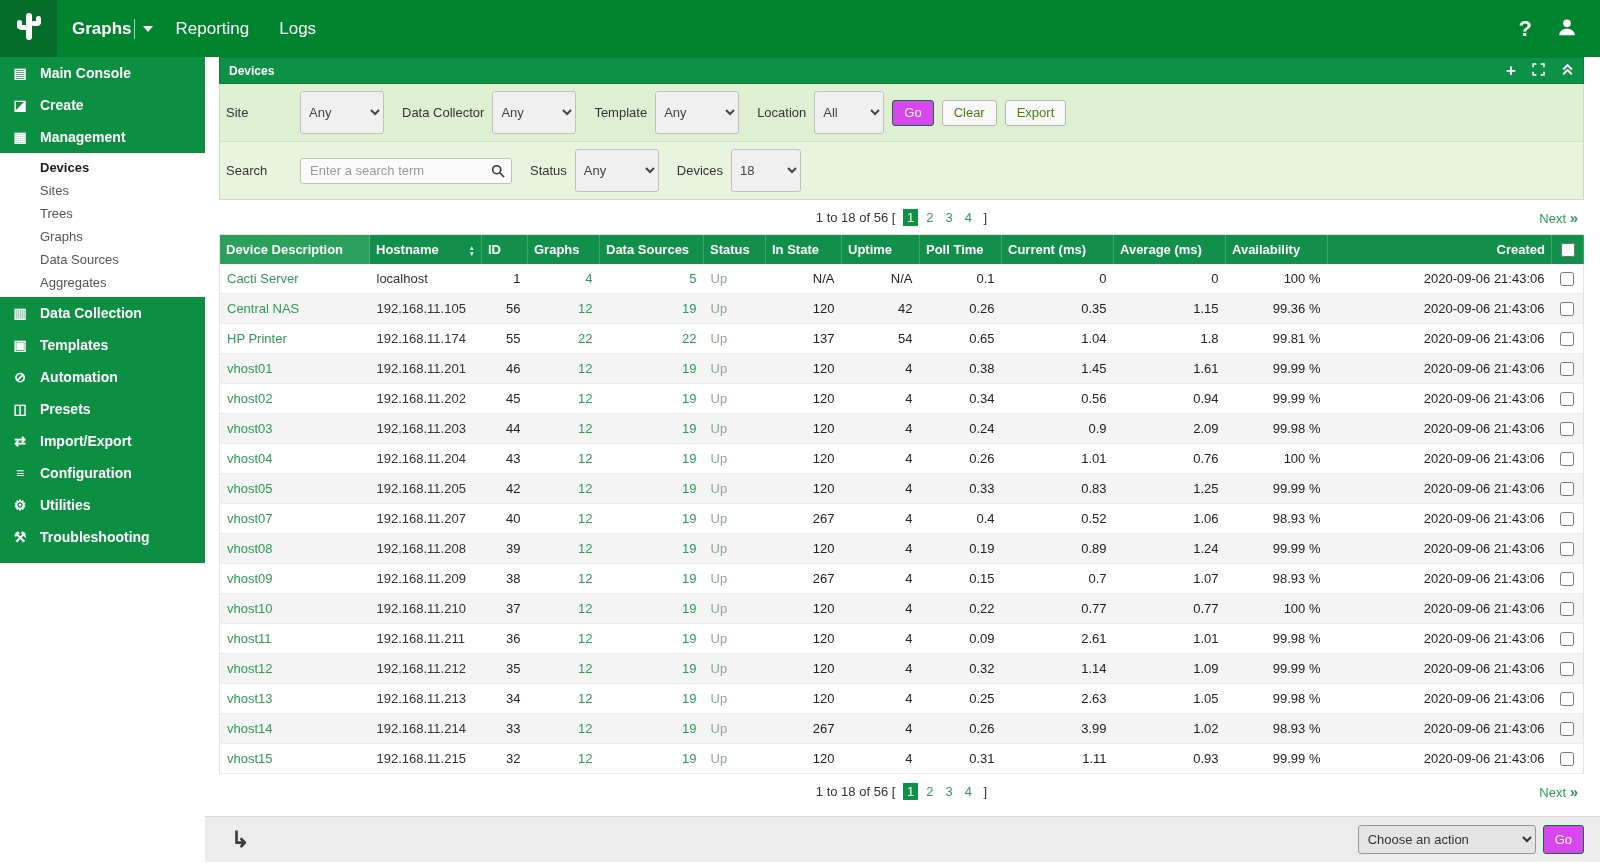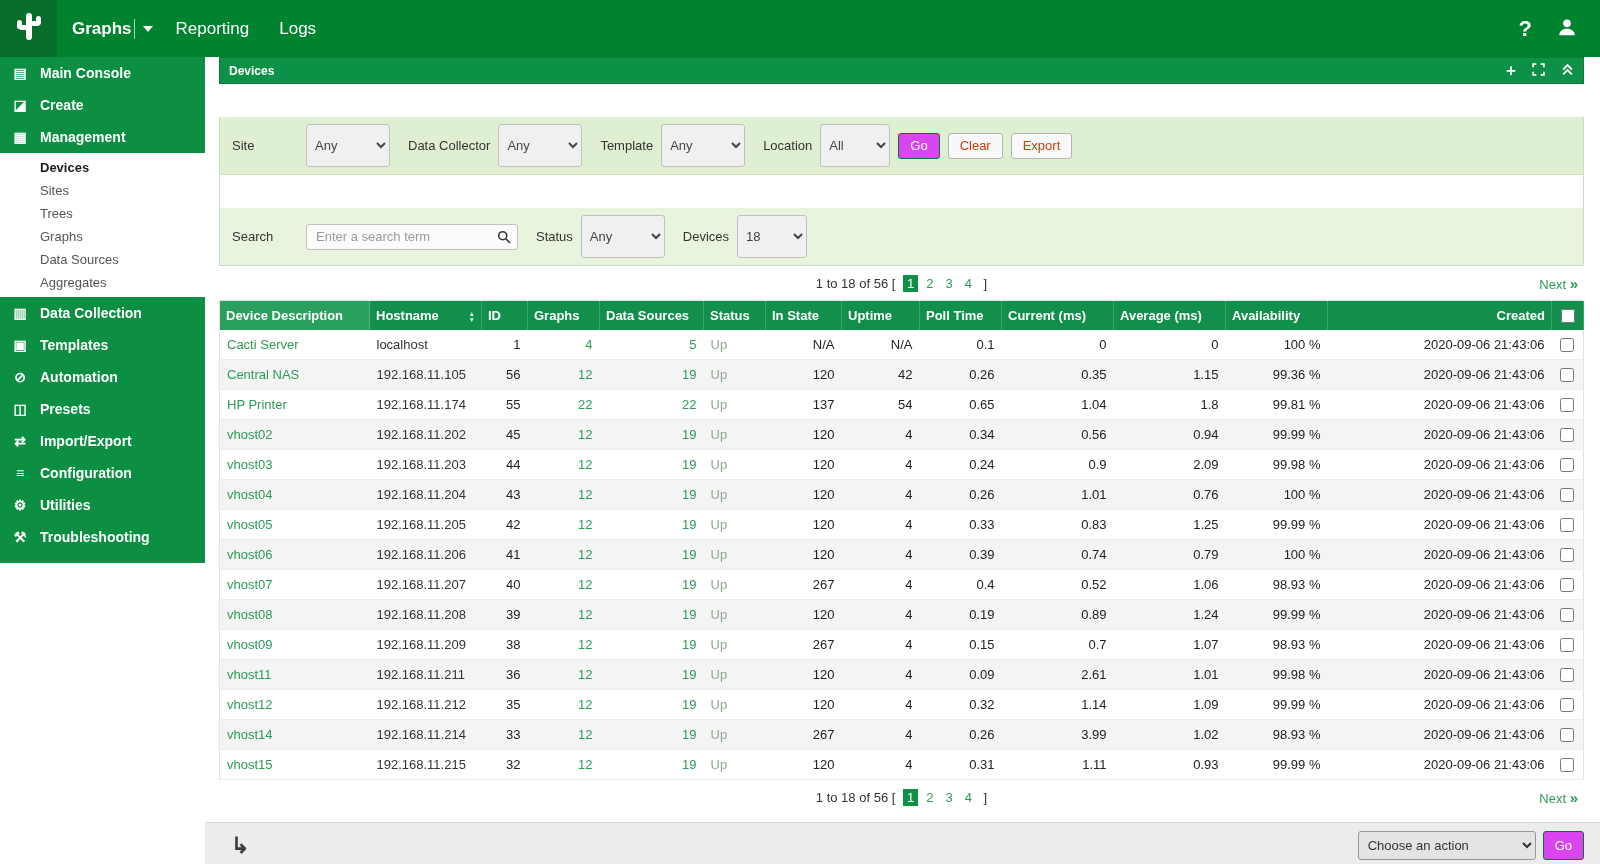--- a/index.html
+++ b/index.html
@@ -31,29 +31,29 @@
   .content { flex:1; padding:0 16px 0 14px; background:#fff; }
 
   
   .panel-header { height:27px; background:#0d9146; border:1px solid #0a7c3b; color:#fff;
                   display:flex; align-items:center; padding:0 9px; font-weight:bold; font-size:12px; }
   .panel-actions { margin-left:auto; display:flex; align-items:center; gap:16px; }
   .icon-plus { font-size:17px; font-weight:bold; line-height:1; }
 
   
   .filter-box { border:1px solid #c9dec0; border-top:none; }
-  .filter-row { display:flex; align-items:center; padding:7px 10px; gap:8px; background:#e9f4df;margin-top:33px; }
+  .filter-row { display:flex; align-items:center; padding:7px 4px; gap:8px; background:#e9f4df; }
   .filter-row.first { background:#dfefd2; border-bottom:1px solid #cfe3c4; }
   .flabel { color:#333; margin-left:10px; white-space:nowrap; }
   .flabel.lead { margin-left:2px; width:66px; }
   select.fsel { height:43px; min-width:84px; background:#f0f0f0; border:1px solid #c0c0c0;
                 border-radius:3px; color:#444; padding:0 4px; font-size:13px; }
   select.fsel.small { min-width:70px; }
   .btn { height:26px; padding:0 11px; border:1px solid #b5b5b5; background:#f8f8f8; border-radius:3px;
-         color:#c2410c; font-size:13px; }
+         color:#4d7c0f; font-size:13px; }
   .btn-go { background:#d946ef; border-color:#0a6f34; color:#fff; }
   .search-wrap { position:relative; }
   input.search { width:212px; height:26px; background:#fbfbfb; border:1px solid #c0c0c0; border-radius:3px;
                  padding:0 28px 0 9px; font-size:13px; color:#333; }
   input.search::placeholder { color:#9a9a9a; }
   .search-ic { position:absolute; right:7px; top:6px; }
 
   
   .pagebar { position:relative; text-align:center; padding:9px 0 8px; font-size:13px; }
   .pages { display:inline-block; margin:0 2px; }
@@ -437,20 +437,36 @@
     <td class="num" data-interactable="false">137</td>
     <td class="num" data-interactable="false">54</td>
     <td class="num" data-interactable="false">0.65</td>
     <td class="num" data-interactable="false">1.04</td>
     <td class="num" data-interactable="false">1.8</td>
     <td class="num" data-interactable="false">99.81 %</td>
     <td class="num" data-interactable="false">2020-09-06 21:43:06</td>
     <td class="c-check"><input type="checkbox" data-interactable="true" style=""></td>
   </tr>
 
+  <tr data-interactable="false">
+    <td><a class="green" data-interactable="true">vhost01</a></td>
+    <td data-interactable="false">192.168.11.201</td>
+    <td class="num" data-interactable="false">46</td>
+    <td class="link-num" data-interactable="true">12</td>
+    <td class="link-num" data-interactable="true">19</td>
+    <td class="status" data-interactable="false">Up</td>
+    <td class="num" data-interactable="false">120</td>
+    <td class="num" data-interactable="false">4</td>
+    <td class="num" data-interactable="false">0.38</td>
+    <td class="num" data-interactable="false">1.45</td>
+    <td class="num" data-interactable="false">1.61</td>
+    <td class="num" data-interactable="false">99.99 %</td>
+    <td class="num" data-interactable="false">2020-09-06 21:43:06</td>
+    <td class="c-check"><input type="checkbox" data-interactable="true" style=""></td>
+  </tr>
 
   <tr data-interactable="false">
     <td><a class="green" data-interactable="true">vhost02</a></td>
     <td data-interactable="false">192.168.11.202</td>
     <td class="num" data-interactable="false">45</td>
     <td class="link-num" data-interactable="true">12</td>
     <td class="link-num" data-interactable="true">19</td>
     <td class="status" data-interactable="false">Up</td>
     <td class="num" data-interactable="false">120</td>
     <td class="num" data-interactable="false">4</td>
@@ -506,36 +522,20 @@
     <td class="num" data-interactable="false">120</td>
     <td class="num" data-interactable="false">4</td>
     <td class="num" data-interactable="false">0.33</td>
     <td class="num" data-interactable="false">0.83</td>
     <td class="num" data-interactable="false">1.25</td>
     <td class="num" data-interactable="false">99.99 %</td>
     <td class="num" data-interactable="false">2020-09-06 21:43:06</td>
     <td class="c-check"><input type="checkbox" data-interactable="true" style=""></td>
   </tr>
 
-  <tr data-interactable="false">
-    <td><a class="green" data-interactable="true">vhost06</a></td>
-    <td data-interactable="false">192.168.11.206</td>
-    <td class="num" data-interactable="false">41</td>
-    <td class="link-num" data-interactable="true">12</td>
-    <td class="link-num" data-interactable="true">19</td>
-    <td class="status" data-interactable="false">Up</td>
-    <td class="num" data-interactable="false">120</td>
-    <td class="num" data-interactable="false">4</td>
-    <td class="num" data-interactable="false">0.39</td>
-    <td class="num" data-interactable="false">0.74</td>
-    <td class="num" data-interactable="false">0.79</td>
-    <td class="num" data-interactable="false">100 %</td>
-    <td class="num" data-interactable="false">2020-09-06 21:43:06</td>
-    <td class="c-check"><input type="checkbox" data-interactable="true" style=""></td>
-  </tr>
 
   <tr data-interactable="false">
     <td><a class="green" data-interactable="true">vhost07</a></td>
     <td data-interactable="false">192.168.11.207</td>
     <td class="num" data-interactable="false">40</td>
     <td class="link-num" data-interactable="true">12</td>
     <td class="link-num" data-interactable="true">19</td>
     <td class="status" data-interactable="false">Up</td>
     <td class="num" data-interactable="false">267</td>
     <td class="num" data-interactable="false">4</td>
@@ -574,20 +574,36 @@
     <td class="num" data-interactable="false">267</td>
     <td class="num" data-interactable="false">4</td>
     <td class="num" data-interactable="false">0.15</td>
     <td class="num" data-interactable="false">0.7</td>
     <td class="num" data-interactable="false">1.07</td>
     <td class="num" data-interactable="false">98.93 %</td>
     <td class="num" data-interactable="false">2020-09-06 21:43:06</td>
     <td class="c-check"><input type="checkbox" data-interactable="true" style=""></td>
   </tr>
 
+  <tr data-interactable="false">
+    <td><a class="green" data-interactable="true">vhost10</a></td>
+    <td data-interactable="false">192.168.11.210</td>
+    <td class="num" data-interactable="false">37</td>
+    <td class="link-num" data-interactable="true">12</td>
+    <td class="link-num" data-interactable="true">19</td>
+    <td class="status" data-interactable="false">Up</td>
+    <td class="num" data-interactable="false">120</td>
+    <td class="num" data-interactable="false">4</td>
+    <td class="num" data-interactable="false">0.22</td>
+    <td class="num" data-interactable="false">0.77</td>
+    <td class="num" data-interactable="false">0.77</td>
+    <td class="num" data-interactable="false">100 %</td>
+    <td class="num" data-interactable="false">2020-09-06 21:43:06</td>
+    <td class="c-check"><input type="checkbox" data-interactable="true" style=""></td>
+  </tr>
 
   <tr data-interactable="false">
     <td><a class="green" data-interactable="true">vhost11</a></td>
     <td data-interactable="false">192.168.11.211</td>
     <td class="num" data-interactable="false">36</td>
     <td class="link-num" data-interactable="true">12</td>
     <td class="link-num" data-interactable="true">19</td>
     <td class="status" data-interactable="false">Up</td>
     <td class="num" data-interactable="false">120</td>
     <td class="num" data-interactable="false">4</td>
@@ -609,20 +625,36 @@
     <td class="num" data-interactable="false">120</td>
     <td class="num" data-interactable="false">4</td>
     <td class="num" data-interactable="false">0.32</td>
     <td class="num" data-interactable="false">1.14</td>
     <td class="num" data-interactable="false">1.09</td>
     <td class="num" data-interactable="false">99.99 %</td>
     <td class="num" data-interactable="false">2020-09-06 21:43:06</td>
     <td class="c-check"><input type="checkbox" data-interactable="true" style=""></td>
   </tr>
 
+  <tr data-interactable="false">
+    <td><a class="green" data-interactable="true">vhost13</a></td>
+    <td data-interactable="false">192.168.11.213</td>
+    <td class="num" data-interactable="false">34</td>
+    <td class="link-num" data-interactable="true">12</td>
+    <td class="link-num" data-interactable="true">19</td>
+    <td class="status" data-interactable="false">Up</td>
+    <td class="num" data-interactable="false">120</td>
+    <td class="num" data-interactable="false">4</td>
+    <td class="num" data-interactable="false">0.25</td>
+    <td class="num" data-interactable="false">2.63</td>
+    <td class="num" data-interactable="false">1.05</td>
+    <td class="num" data-interactable="false">99.98 %</td>
+    <td class="num" data-interactable="false">2020-09-06 21:43:06</td>
+    <td class="c-check"><input type="checkbox" data-interactable="true" style=""></td>
+  </tr>
 
   <tr data-interactable="false">
     <td><a class="green" data-interactable="true">vhost14</a></td>
     <td data-interactable="false">192.168.11.214</td>
     <td class="num" data-interactable="false">33</td>
     <td class="link-num" data-interactable="true">12</td>
     <td class="link-num" data-interactable="true">19</td>
     <td class="status" data-interactable="false">Up</td>
     <td class="num" data-interactable="false">267</td>
     <td class="num" data-interactable="false">4</td>

